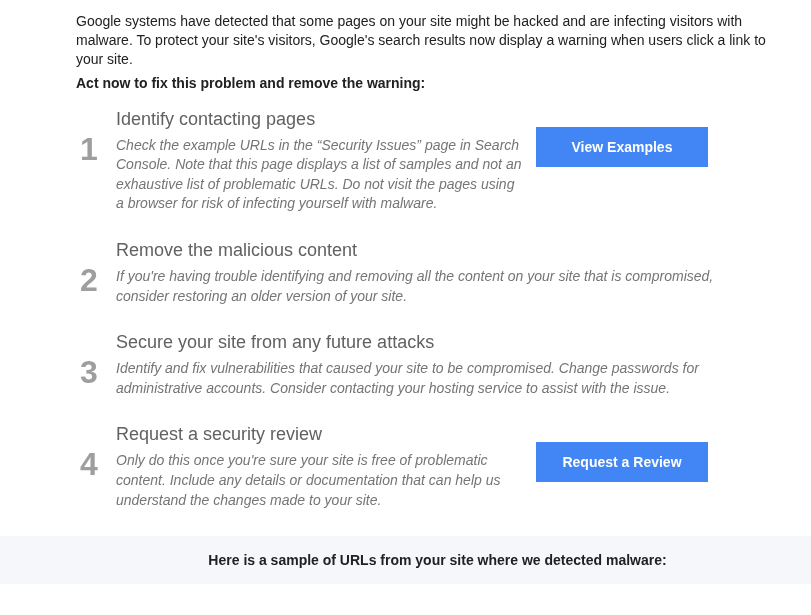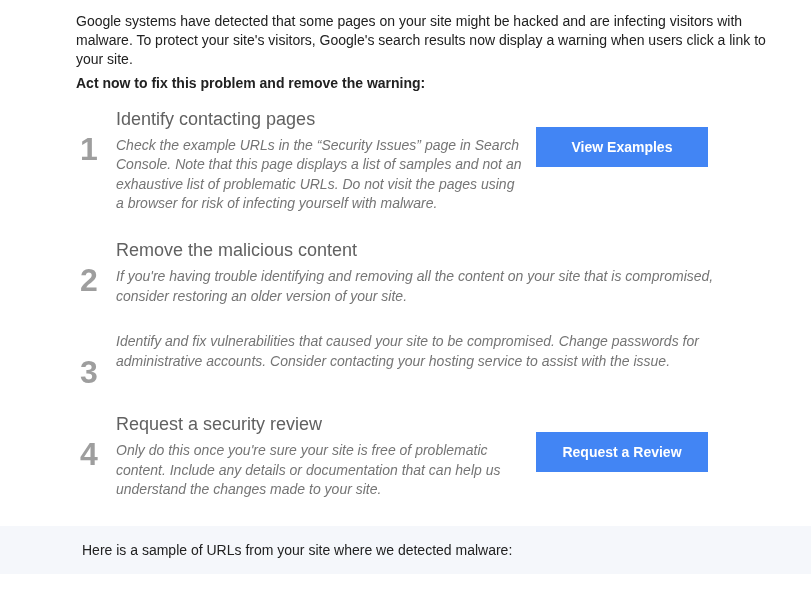--- a/index.html
+++ b/index.html
@@ -73,24 +73,25 @@
       text-align: center;
       cursor: pointer;
       font-family: Arial, Helvetica, sans-serif;
     }
     .step-with-button .step-content {
       max-width: 420px;
     }
     .sample-bar {
       background: #f5f7fb;
       padding: 16px 18px 16px 82px;
-      font-weight: normal;
+      font-weight: bold;
       color: #212121;
       margin-top: 4px;
       font-size: 14px;
+      text-align: center;
     }
   </style>
 </head>
 <body>
 
 <div class="container">
   <p class="intro">Google systems have detected that some pages on your site might be hacked and are infecting visitors with malware. To protect your site's visitors, Google's search results now display a warning when users click a link to your site.</p>
   <p class="act-now">Act now to fix this problem and remove the warning:</p>
 
   <div class="step step-with-button">
@@ -108,20 +109,21 @@
     <div class="step-number">2</div>
     <div class="step-content">
       <h3 class="step-title">Remove the malicious content</h3>
       <p class="step-desc">If you're having trouble identifying and removing all the content on your site that is compromised, consider restoring an older version of your site.</p>
     </div>
   </div>
 
   <div class="step">
     <div class="step-number">3</div>
     <div class="step-content">
+      <h3 class="step-title">Secure your site from any future attacks</h3>
       <p class="step-desc">Identify and fix vulnerabilities that caused your site to be compromised. Change passwords for administrative accounts. Consider contacting your hosting service to assist with the issue.</p>
     </div>
   </div>
 
   <div class="step step-with-button">
     <div class="step-number">4</div>
     <div class="step-content">
       <h3 class="step-title">Request a security review</h3>
       <p class="step-desc">Only do this once you're sure your site is free of problematic content. Include any details or documentation that can help us understand the changes made to your site.</p>
     </div>

